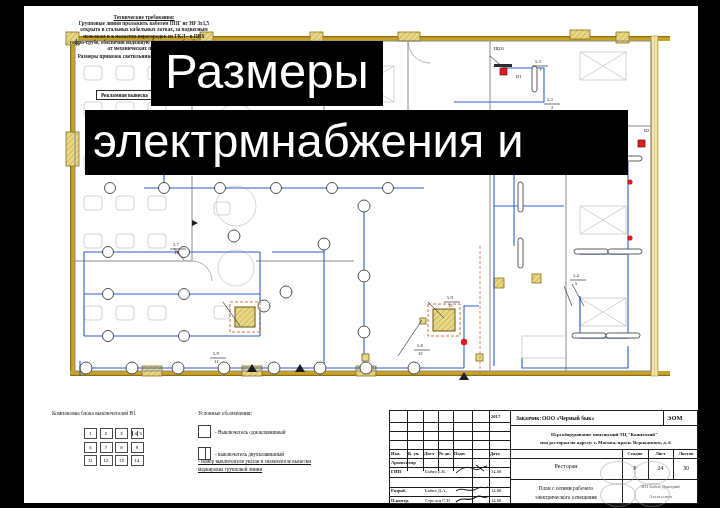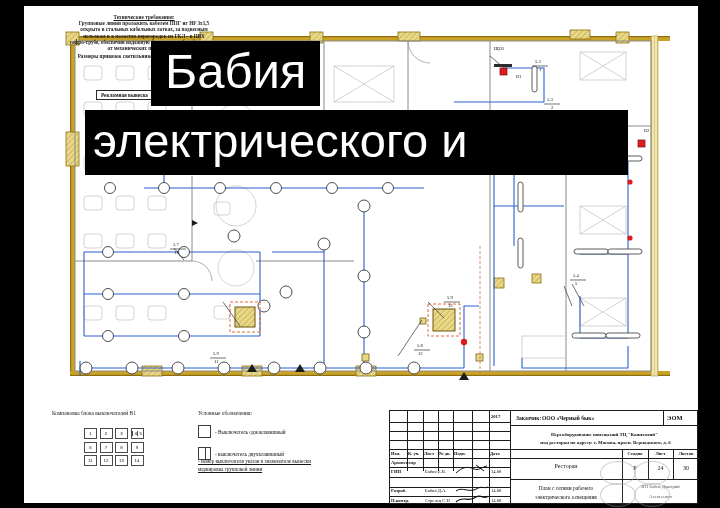--- a/index.html
+++ b/index.html
@@ -493,16 +493,16 @@
       <div class="st-txt st-ctr" style="left:232px;top:83px;width:77px;font-size:4.6px;color:#555;">Алексеевич</div>
 
       <div class="wm" style="left:210px;top:50px;width:34px;height:22px;"></div>
       <div class="wm" style="left:244px;top:50px;width:34px;height:22px;"></div>
       <div class="wm" style="left:210px;top:72px;width:34px;height:22px;"></div>
       <div class="wm" style="left:244px;top:72px;width:34px;height:22px;"></div>
     </div>
 
   </div>
 
-  <div class="ovl" id="ovl1">Бабия</div>
-  <div class="ovl" id="ovl2">электрического и</div>
+  <div class="ovl" id="ovl1">Размеры</div>
+  <div class="ovl" id="ovl2">электрмнабжения и</div>
 
 </div>
 
 </body></html>

